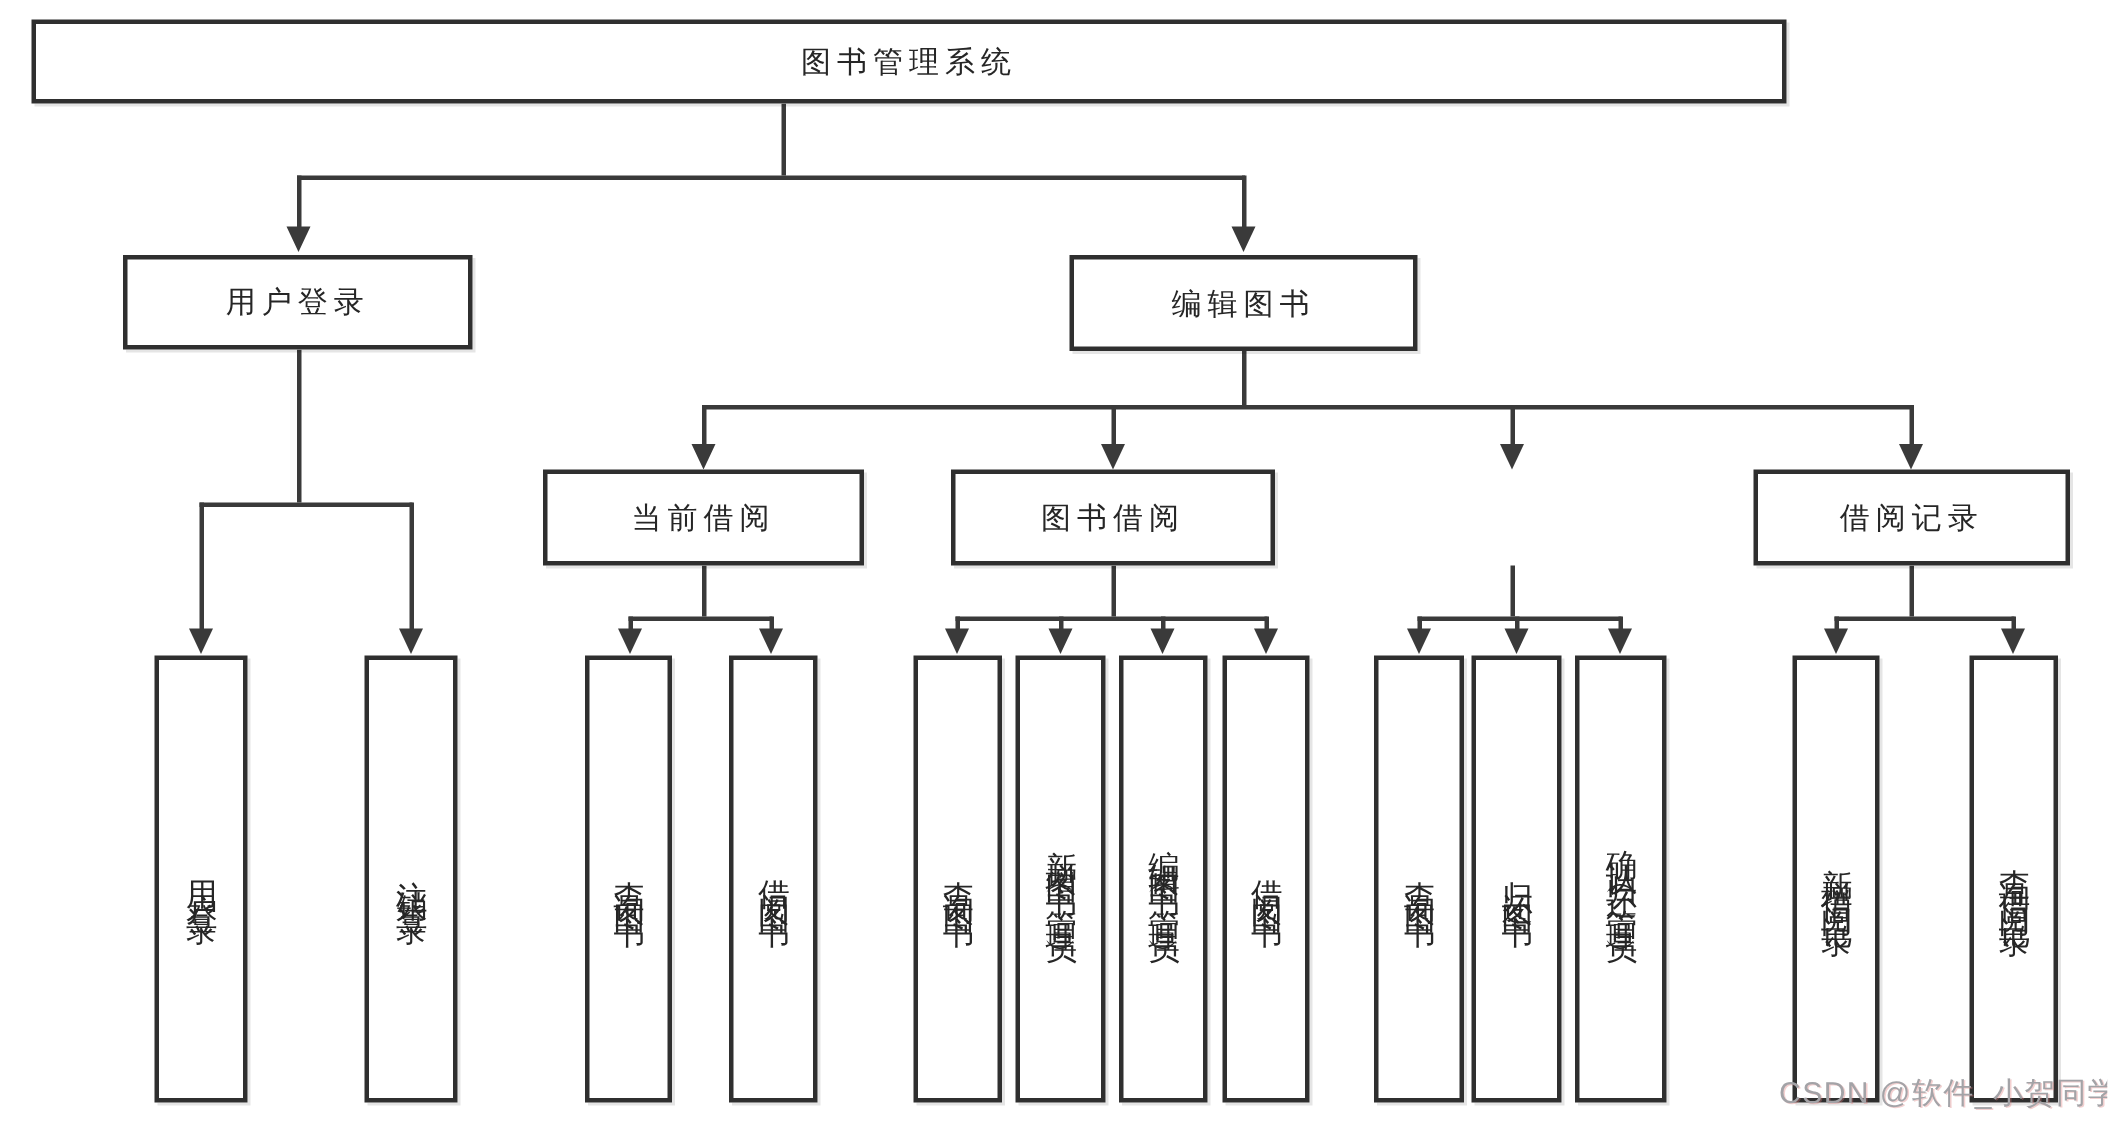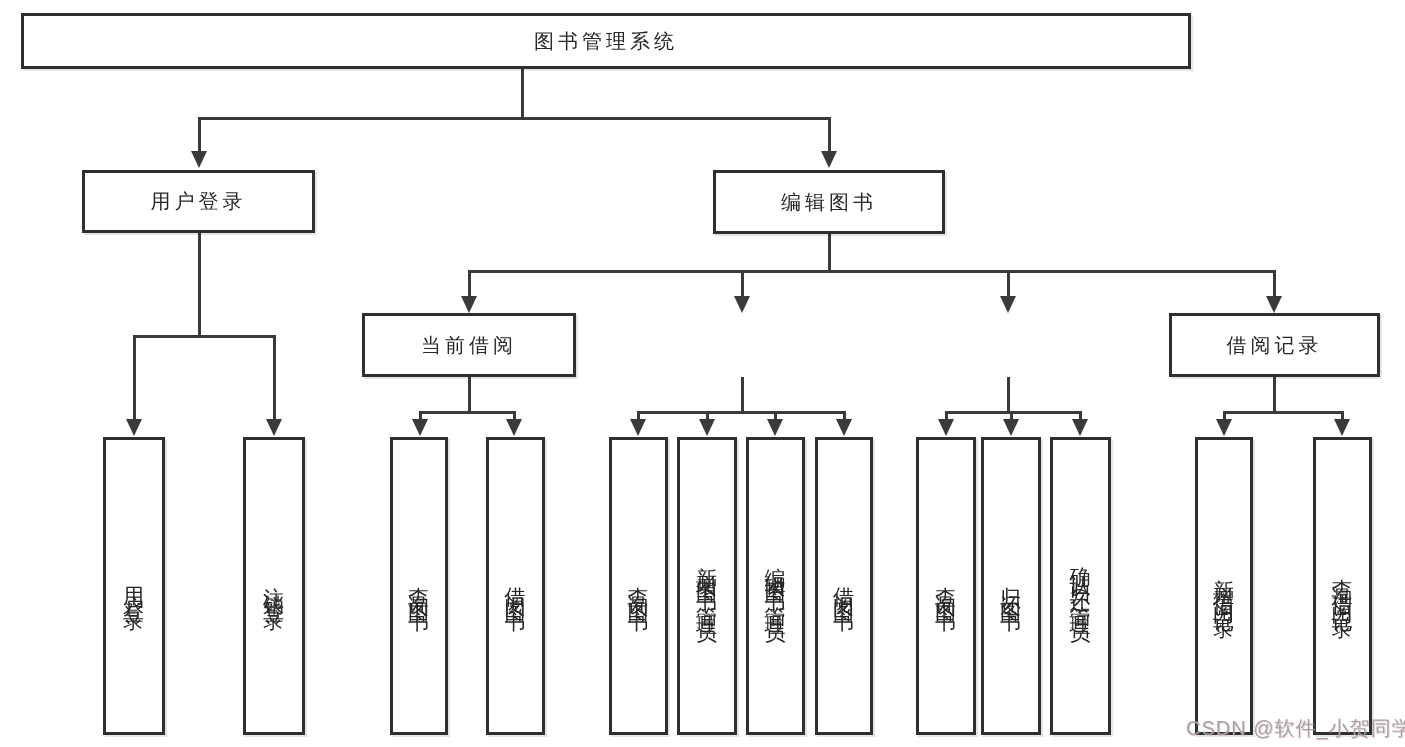--- a/index.html
+++ b/index.html
@@ -106,20 +106,23 @@
   <div class="box" style="left:82px;top:170px;width:233px;height:63px">
     <span class="hlabel">用户登录</span>
   </div>
   <div class="box" style="left:713px;top:170px;width:232px;height:64px">
     <span class="hlabel">编辑图书</span>
   </div>
 
   <div class="box" style="left:362px;top:313px;width:214px;height:64px">
     <span class="hlabel">当前借阅</span>
   </div>
+  <div class="box" style="left:634px;top:313px;width:216px;height:64px">
+    <span class="hlabel">图书借阅</span>
+  </div>
   <div class="box" style="left:1169px;top:313px;width:211px;height:64px">
     <span class="hlabel">借阅记录</span>
   </div>
 
   <div class="box" style="left:103px;top:437px;width:62px;height:298px">
     <span class="vtext">用户登录</span>
   </div>
   <div class="box" style="left:243px;top:437px;width:62px;height:298px">
     <span class="vtext">注销登录</span>
   </div>

